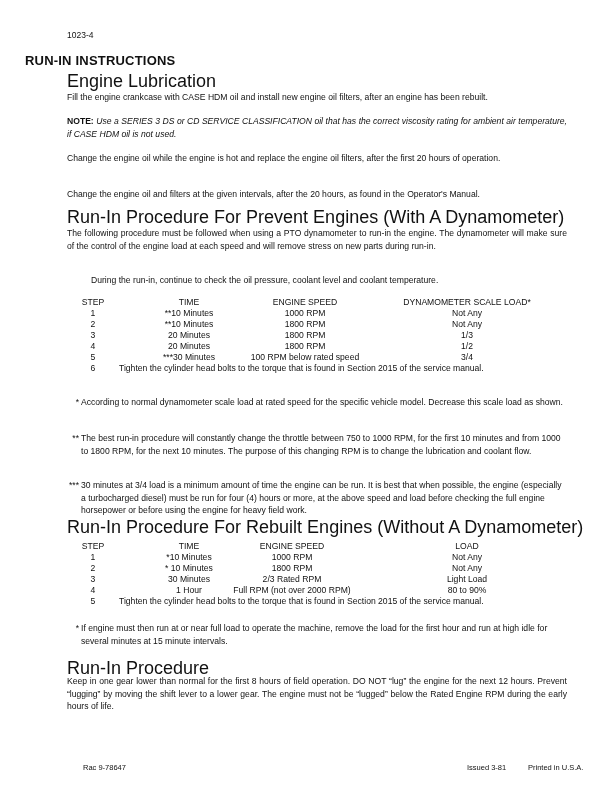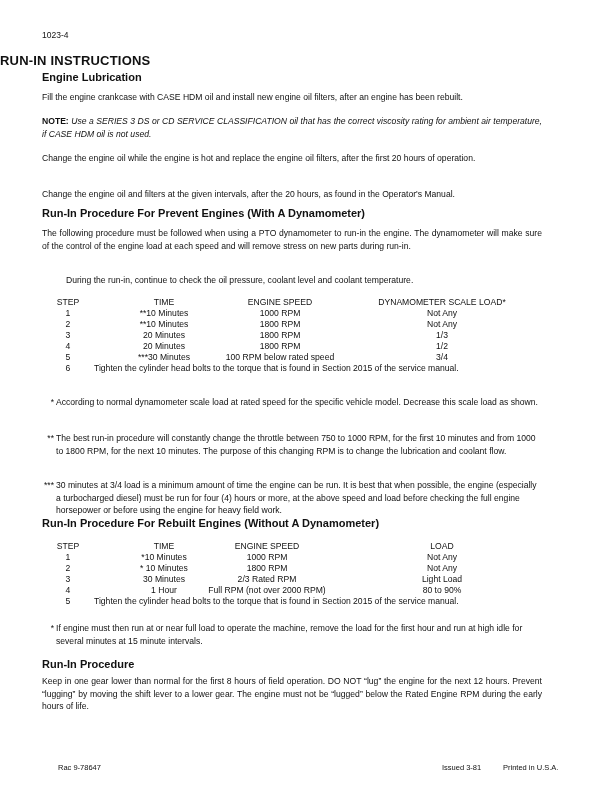--- a/index.html
+++ b/index.html
@@ -1,21 +1,21 @@
 <!DOCTYPE html>
 <html><head>
   <meta charset="utf-8">
   <style>
     html, body { margin: 0; padding: 0; background: #ffffff; }
     body { width: 612px; height: 792px; position: relative; overflow: hidden;
       font-family: "Liberation Sans", sans-serif; color: #111; }
-    .abs { position: absolute; }
+    .abs { position: absolute; margin-left: 25px; }
     .pagenum { left: 42px; top: 30px; font-size: 8.5px; }
     .title { left: 0; width: 612px; text-align: left; top: 53px; font-size: 13px; font-weight: bold; letter-spacing: 0.2px; }
-    .h2 { left: 42px; font-size: 11px; font-weight: bold; text-align: center; }
+    .h2 { left: 42px; font-size: 18px; font-weight: normal; text-align: center; }
     .p { left: 42px; width: 500px; font-size: 8.6px; line-height: 12.5px; text-align: justify; }
     .note b { font-weight: bold; font-style: normal; }
     .note i { font-style: italic; }
     .tbl { left: 42px; width: 540px; font-size: 8.6px; line-height: 11px; }
     .row { position: relative; height: 11px; }
     .cell { position: absolute; top: 0; white-space: nowrap; }
     .c1 { left: 0; width: 52px; text-align: center; }
     .c2a { left: 62px; width: 120px; text-align: center; }
     .c3a { left: 168px; width: 140px; text-align: center; }
     .c4a { left: 290px; width: 220px; text-align: center; }

